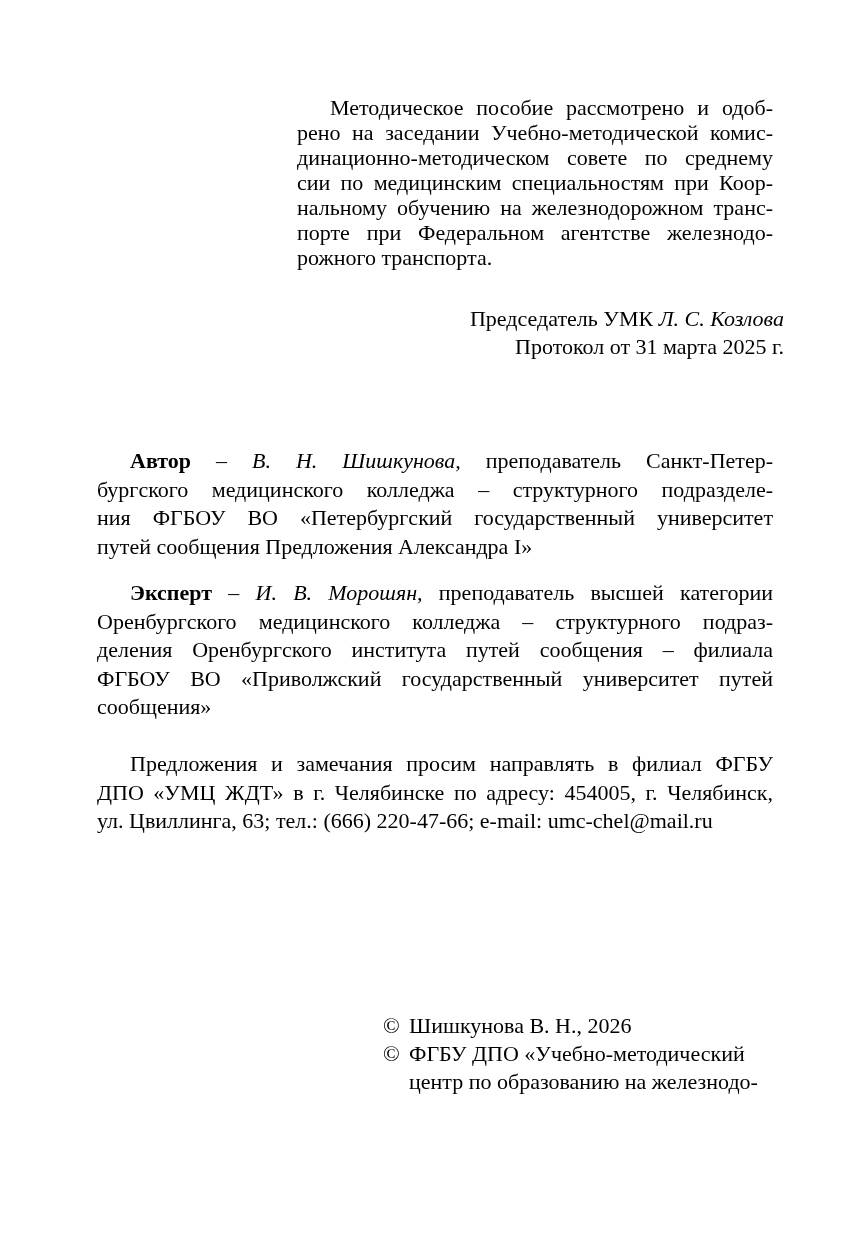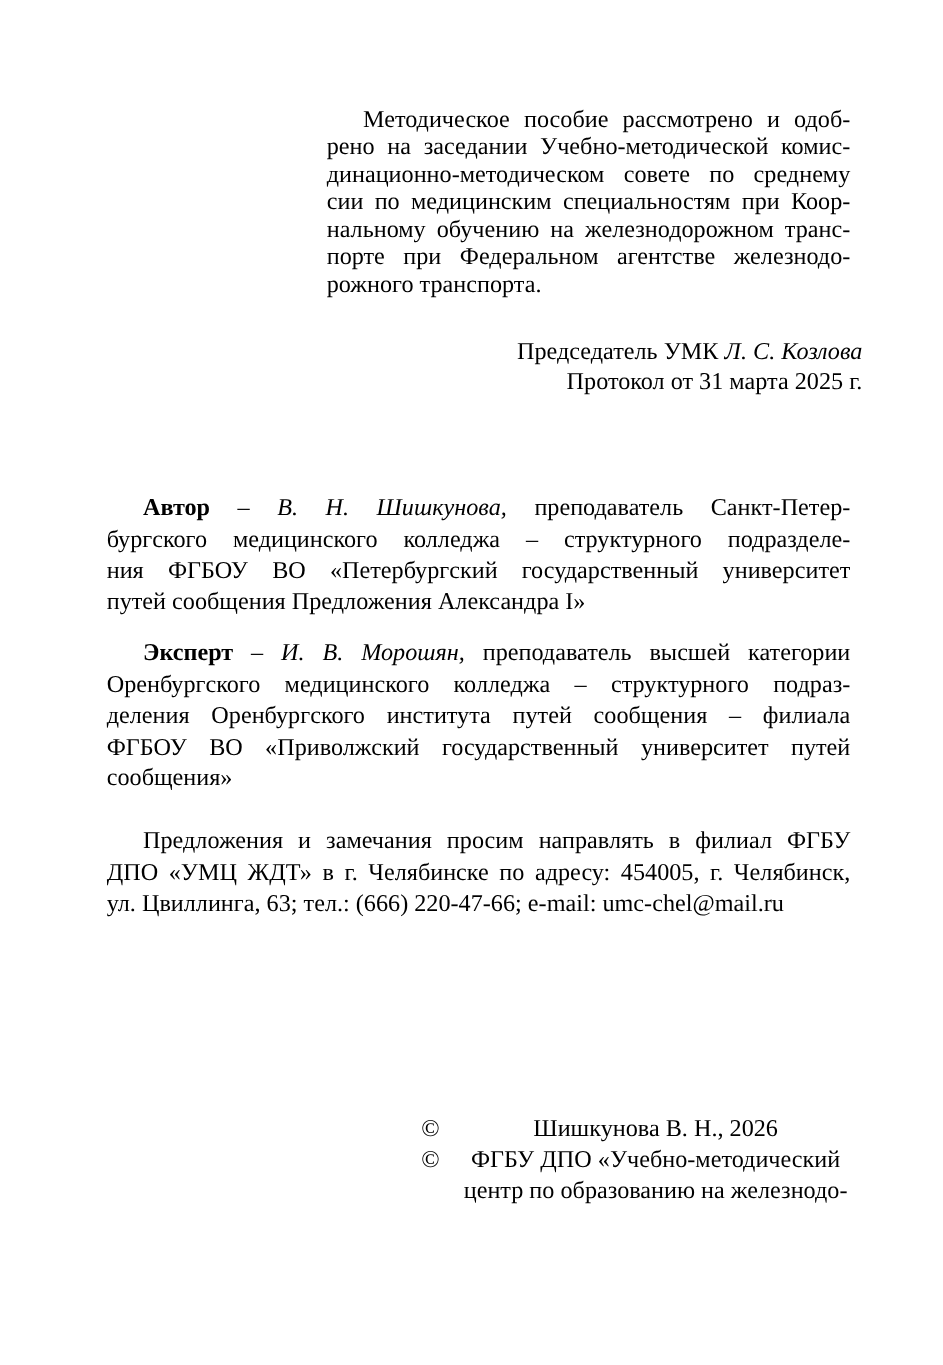--- a/index.html
+++ b/index.html
@@ -77,21 +77,21 @@
     line-height: 28px;
   }
   .c-entry {
     display: flex;
     align-items: flex-start;
   }
   .c-sym {
     flex: 0 0 26px;
     width: 26px;
   }
-  .c-lines { flex: 1 1 auto; text-align: center; }
+  .c-lines { flex: 1 1 auto; }
 </style>
 </head>
 <body>
 
 <div class="page">
 
   <section class="approval">
     <div class="jline indent">Методическое пособие рассмотрено и одоб-</div>
     <div class="jline">рено на заседании Учебно-методической комис-</div>
     <div class="jline">динационно-методическом совете по среднему</div>

